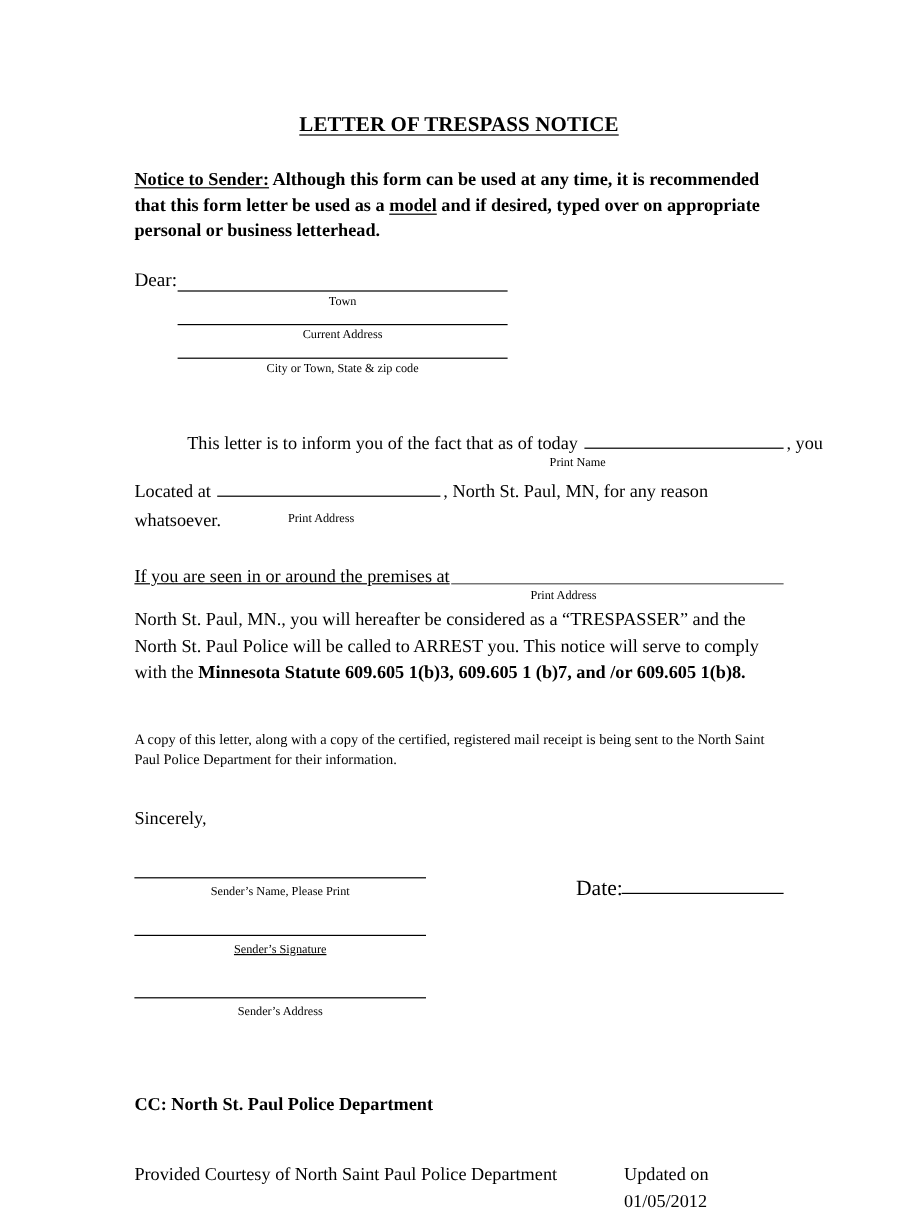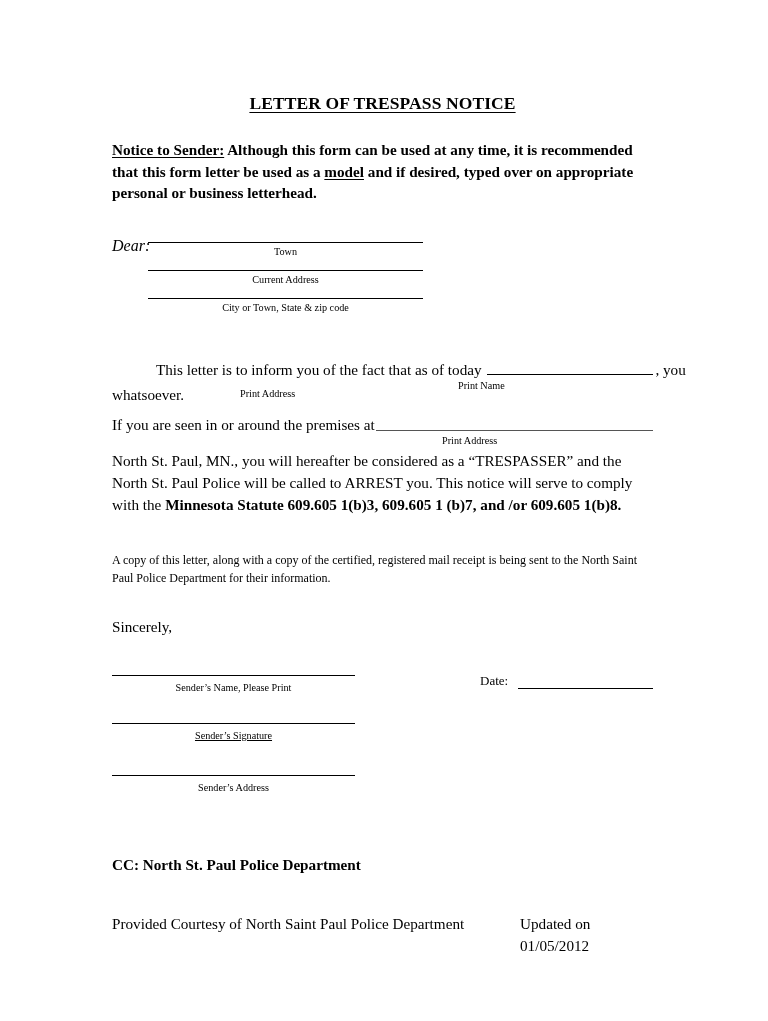--- a/index.html
+++ b/index.html
@@ -58,22 +58,21 @@
     text-underline-offset: 2px;
   }
 
   
   .dear-block {
     margin-top: 21px;
   }
   .dear-label {
     position: absolute;
     left: 0;
-    top: 12px;
-    font-style: italic;
+    top: 0;
   }
   .rule {
     position: absolute;
     border-bottom: 1.4px solid #000;
     height: 0;
   }
   .rule-thin {
     position: absolute;
     border-bottom: 1px solid #555;
     height: 0;
@@ -157,21 +156,21 @@
     position: absolute;
     left: 0;
     width: 243px;
     text-align: center;
     font-size: 10.2px;
   }
   .date-label {
     position: absolute;
     left: 368px;
     top: -4px;
-    font-size: 13px;
+    font-size: 18px;
   }
   .date-rule {
     position: absolute;
     left: 406px;
     width: 135px;
     top: 13px;
     border-bottom: 1.4px solid #000;
     height: 0;
   }
 
@@ -216,27 +215,31 @@
 
     <div class="body-block">
 
       <div class="para-line indent">
         <span>This letter is to inform you of the fact that as of today</span>
         <span class="blank-inline" style="width:166px;"></span><span>, you</span>
         <span class="cap-under" style="left:346px; top:19px; width:130px;">Print Name</span>
       </div>
 
 
+      <div class="para-line" style="margin-top:17px;">
+        <span>Located at</span>
+        <span class="blank-inline" style="width:186px;"></span><span>, North St. Paul, MN, for any reason</span>
+      </div>
 
       <div class="para-line" style="margin-top:2px;">
         <span>whatsoever.</span>
         <span class="cap-under" style="left:128px; top:2px; width:130px;">Print Address</span>
       </div>
 
-      <div class="para-line" style="margin-top:8px;">
+      <div class="para-line" style="margin-top:24px;text-decoration:underline;">
         <span>If you are seen in or around the premises at</span>
         <span class="rule-thin" style="left:264px; top:16px; width:277px;"></span>
         <span class="cap-under" style="left:330px; top:19px; width:145px;">Print Address</span>
       </div>
 
       <p class="stmt-block"><span>North St. Paul, MN., you will hereafter be considered as a “TRESPASSER” and the North St. Paul Police will be called to ARREST you. This notice will serve to comply with the </span><b>Minnesota Statute 609.605 1(b)3, 609.605 1 (b)7, and /or 609.605 1(b)8.</b></p>
 
       <p class="copy-block">A copy of this letter, along with a copy of the certified, registered mail receipt is being sent to the North Saint Paul Police Department for their information.</p>
 
       <p class="sincerely">Sincerely,</p>

